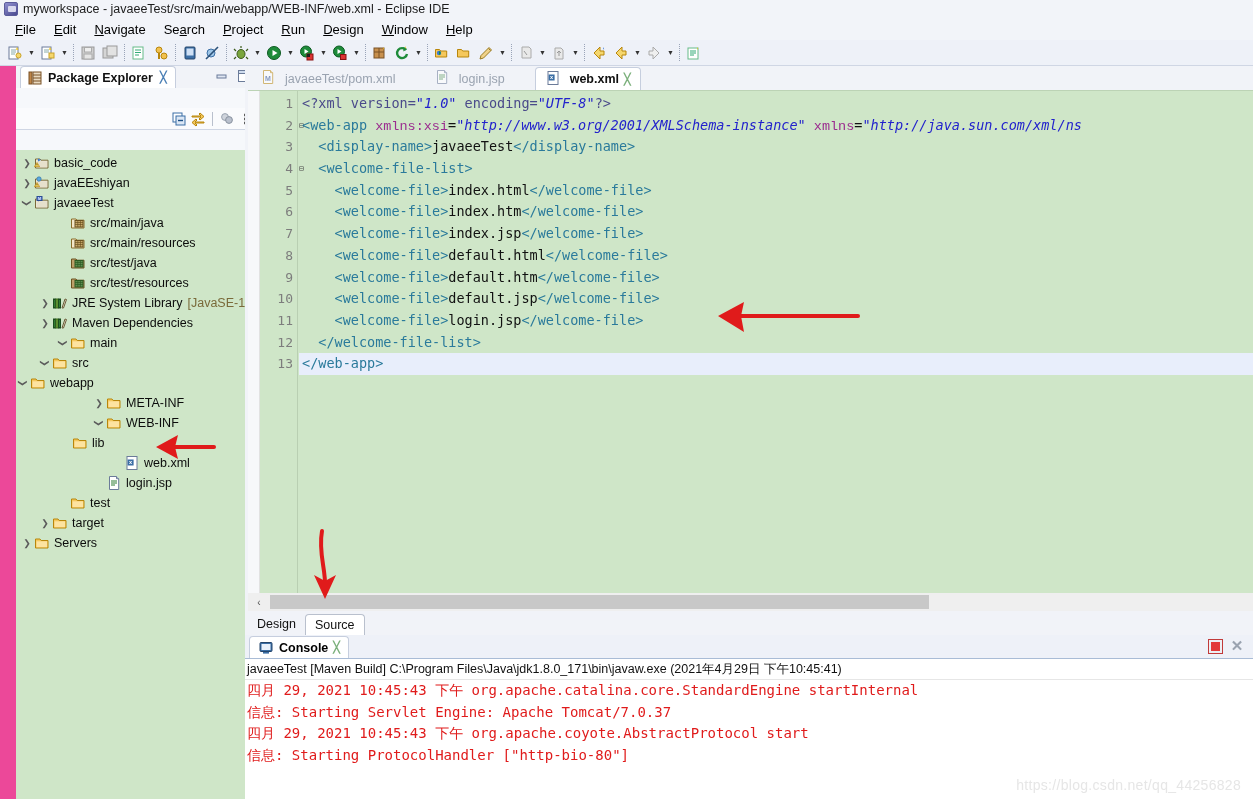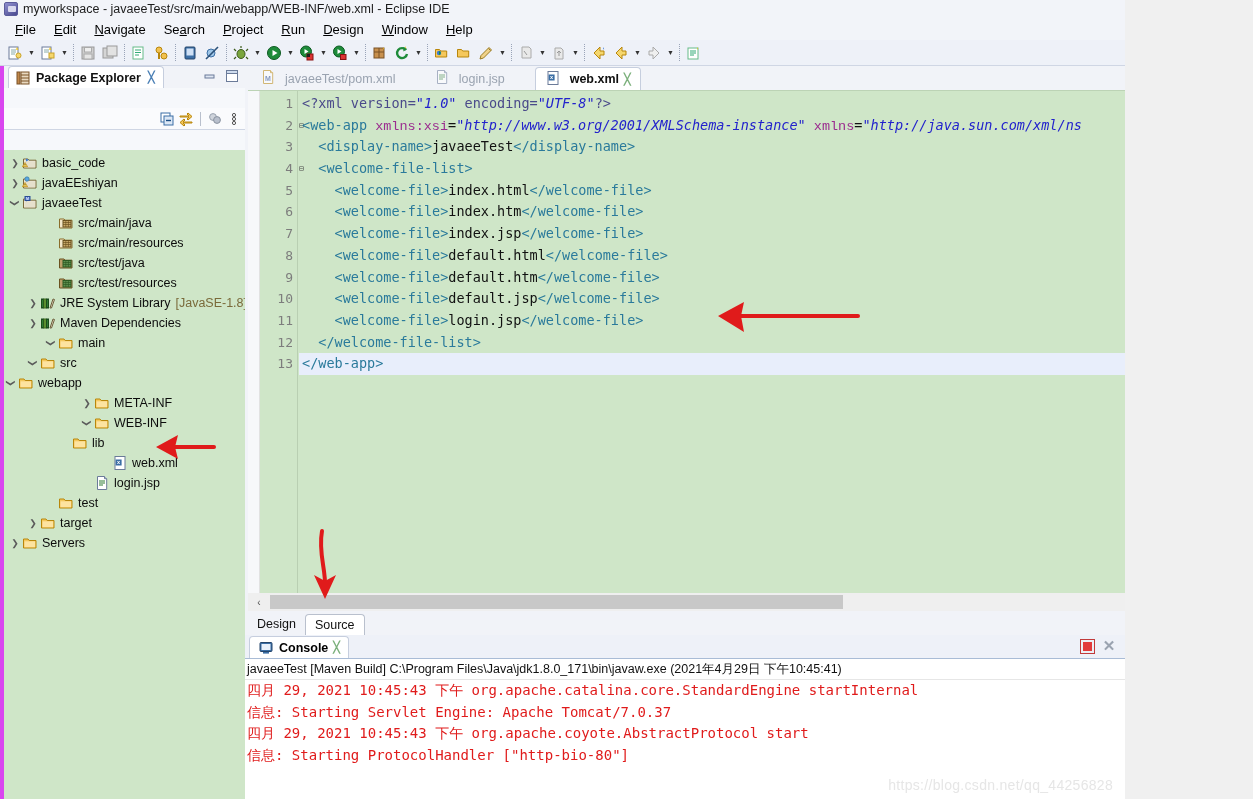--- a/index.html
+++ b/index.html
@@ -5,21 +5,21 @@
   * { box-sizing: border-box; }
   html, body {
     margin: 0; padding: 0;
     width: 1253px; height: 799px;
     overflow: hidden;
     background: #f0f0f0;
     font-family: "Liberation Sans", sans-serif;
     font-size: 12px;
     color: #000;
   }
-  #app { position: relative; width: 1125px; height: 799px; background: #d946ef; }
+  #app { position: relative; width: 1253px; height: 799px; background: #ec4899; }
 
   
   .titlebar {
     height: 18px; display: flex; align-items: center;
     padding-left: 4px; background: #f2f4f9; font-size: 12.5px;
   }
   .titlebar .tb-icon {
     width: 14px; height: 14px; margin-right: 5px; flex: 0 0 auto;
     background: linear-gradient(145deg,#8f8fd0,#4a4a8f);
     border-radius: 2px; border: 1px solid #5b5b9b;
@@ -57,21 +57,21 @@
   }
   .tb-sep { width: 1px; height: 17px; margin: 0 3px;
     border-left: 1px dotted #9aa4b8; }
   .ico { width: 16px; height: 16px; display: block; }
 
   
   .main { position: absolute; left: 0; top: 66px; right: 0; bottom: 0; }
 
   
   .pkg-panel {
-    position: absolute; left: 4px; top: 0; width: 245px; bottom: 0;
+    position: absolute; left: 16px; top: 0; width: 245px; bottom: 0;
     background: #f6f8fb; display: flex; flex-direction: column; gap: 20px;
   }
   .pkg-tabrow {
     height: 22px; position: relative; background: #f1f3f8;
   }
   .pkg-tab {
     position: absolute; left: 4px; top: 0; height: 22px;
     display: flex; align-items: center; gap: 5px;
     padding: 0 8px 0 6px;
     background: #ffffff;
@@ -605,21 +605,21 @@
             <span class="tlabel">META-INF</span>
           </div>
           <div class="trow" style="padding-left: 76px;">
             <span class="twist" style="transform: rotate(90deg);">❯</span>
             <span style="display: inline-block; width: 16px; height: 16px; margin-right: 4px;"><svg class="tico" viewBox="0 0 16 16">
                 <path d="M1.5 13V4h4.5l1.2 1.5H14V13z" fill="#f5c85c" stroke="#b8860b"></path>
                 <path d="M2.5 12.2V6.3h10.6v5.9z" fill="#fde3a0"></path>
               </svg></span>
             <span class="tlabel">WEB-INF</span>
           </div>
-          <div class="trow" style="padding-left: 54px;">
+          <div class="trow" style="padding-left: 42px;">
             <span class="twist"></span>
             <span style="display: inline-block; width: 16px; height: 16px; margin-right: 4px;"><svg class="tico" viewBox="0 0 16 16">
                 <path d="M1.5 13V4h4.5l1.2 1.5H14V13z" fill="#f5c85c" stroke="#b8860b"></path>
                 <path d="M2.5 12.2V6.3h10.6v5.9z" fill="#fde3a0"></path>
               </svg></span>
             <span class="tlabel">lib</span>
           </div>
           <div class="trow" style="padding-left: 94px;">
             <span class="twist"></span>
             <span style="display: inline-block; width: 16px; height: 16px; margin-right: 4px;"><svg class="tico" viewBox="0 0 16 16">

